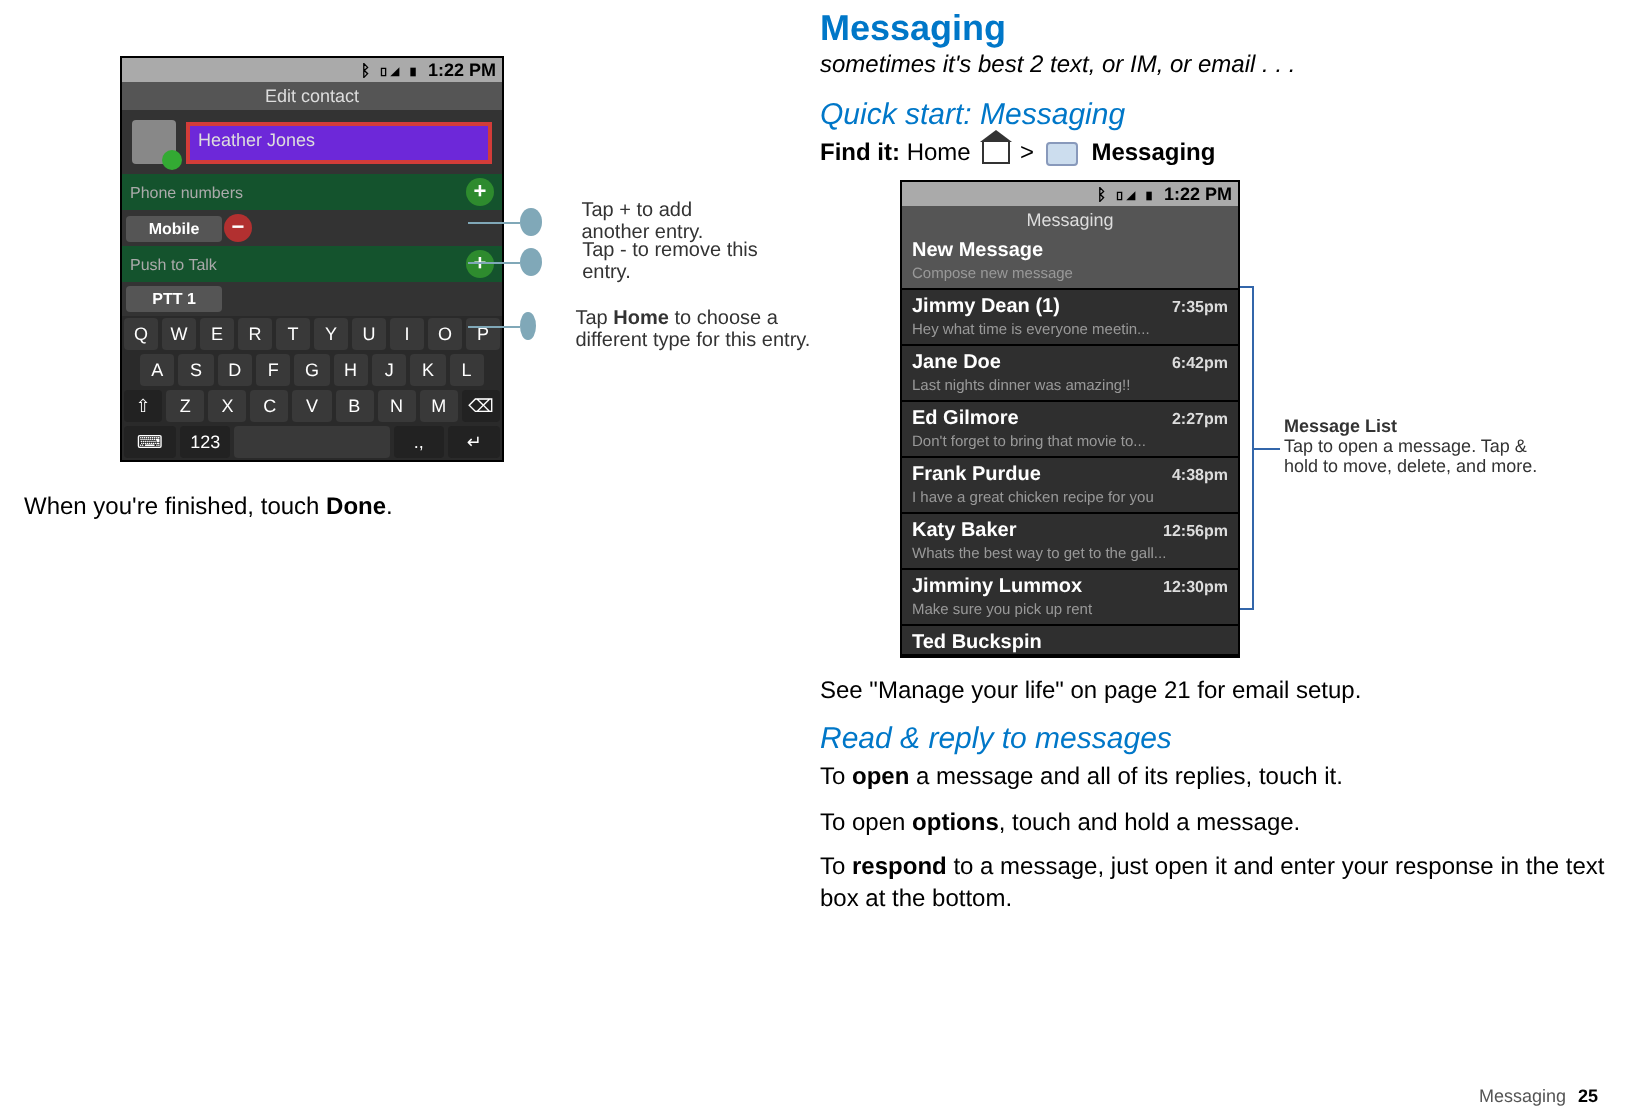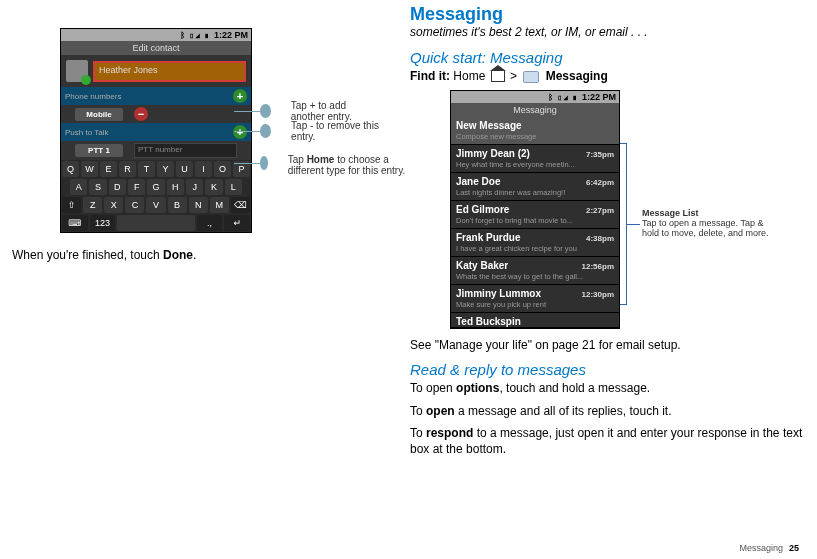--- a/index.html
+++ b/index.html
@@ -49,29 +49,29 @@
   }
   .titlebar { background:#555; text-align:center; padding:2px 0; font-size:9px; color:#ddd; }
   .contact-hero { background:#333; display:flex; align-items:center; padding:5px; gap:5px;}
   .hero-add {
     width:22px; height:22px; background:#888; position:relative; border-radius:2px;
   }
   .hero-add::after{
     content:""; position:absolute; right:-3px; bottom:-3px; width:10px; height:10px; border-radius:50%;
     background:#3a3;
   }
-  .name-field { border:2px solid #d33c39; background:#a16207; padding:2px 4px; flex:1; height:13px; font-size:9px; color:#ddd;}
-  .section-label { background:#0c4a6e; color:#aaa; font-size:8px; padding:2px 4px; display:flex; align-items:center; justify-content:space-between;}
+  .name-field { border:2px solid #d33c39; background:#6d28d9; padding:2px 4px; flex:1; height:13px; font-size:9px; color:#ddd;}
+  .section-label { background:#14532d; color:#aaa; font-size:8px; padding:2px 4px; display:flex; align-items:center; justify-content:space-between;}
   .plus-circ, .minus-circ {
     width:14px; height:14px; border-radius:50%; display:inline-flex; align-items:center; justify-content:center;
     color:#fff; font-weight:bold; font-size:11px; line-height:1;
   }
   .plus-circ { background:#2e8b2e; }
   .minus-circ { background:#b23030; }
-  .row { display:flex; align-items:center; padding:2px 14px; background:#333; gap:11px;}
+  .row { display:flex; align-items:center; padding:2px 2px; background:#333; gap:1px;}
   .row .type { background:#444; color:#fff; padding:2px 4px; font-size:8px; width:40px; text-align:center; border-radius:2px;}
   .row .type.bold { background:#555; font-weight:bold;}
   .row .inp { flex:1; border:2px solid #d33c39; background:#222; color:#ddd; padding:1px 3px; font-size:8px; height:11px;}
   .row .inpgrey { flex:1; border:1px solid #444; background:#222; color:#888; padding:1px 3px; font-size:8px; height:11px;}
   .kbd { background:#2a2a2a; }
   .kbd .krow { display:flex; }
   .kbd .k {
     flex:1; background:#393939; color:#fff; border-radius:2px; margin:1px; text-align:center;
     font-size:9px; padding:3px 0;
   }
@@ -141,21 +141,20 @@
         <div class="row">
           <span class="type bold">Mobile</span>
           <span class="minus-circ">−</span>
         </div>
         <div class="section-label">
           <span>Push to Talk</span>
           <span class="plus-circ">+</span>
         </div>
         <div class="row">
           <span class="type bold">PTT 1</span>
-          <span class="inpgrey">PTT number</span>
         </div>
         <div class="kbd">
           <div class="krow">
             <div class="k">Q</div>
             <div class="k">W</div>
             <div class="k">E</div>
             <div class="k">R</div>
             <div class="k">T</div>
             <div class="k">Y</div>
             <div class="k">U</div>
@@ -239,21 +238,21 @@
 
         <div class="msg-item newmsg">
           <div class="mi-top">
               <span class="mi-name">New Message</span>
               <span class="mi-time"></span>
             </div>
           <div class="mi-sub">Compose new message</div>
         </div>
         <div class="msg-item">
           <div class="mi-top">
-              <span class="mi-name">Jimmy Dean (2)</span>
+              <span class="mi-name">Jimmy Dean (1)</span>
               <span class="mi-time">7:35pm</span>
             </div>
           <div class="mi-sub">Hey what time is everyone meetin...</div>
         </div>
         <div class="msg-item">
           <div class="mi-top">
               <span class="mi-name">Jane Doe</span>
               <span class="mi-time">6:42pm</span>
             </div>
           <div class="mi-sub">Last nights dinner was amazing!!</div>
@@ -296,24 +295,24 @@
       <div class="annot" style="position:absolute; top:118px; left:232px; width:140px;">
         <div class="hd">Message List</div>
         <div>Tap to open a message. Tap &amp; hold to move, delete, and more.</div>
       </div>
     </div>
 
     <p style="margin-top:6px;">See "Manage your life" on page 21 for email setup.</p>
 
     <div class="blue-sub">Read &amp; reply to messages</div>
     <p>
+      <span>To </span><span class="bold">open</span><span> a message and all of its replies, touch it.</span>
+    </p>
+    <p>
       <span>To open </span><span class="bold">options</span><span>, touch and hold a message.</span>
-    </p>
-    <p>
-      <span>To </span><span class="bold">open</span><span> a message and all of its replies, touch it.</span>
     </p>
     <p>
       <span>To </span><span class="bold">respond</span><span> to a message, just open it and enter your response in the text box at the bottom.</span>
     </p>
   </div>
 </div>
 
 <div class="footer">
   <span>Messaging</span><span class="pn">25</span>
 </div>

